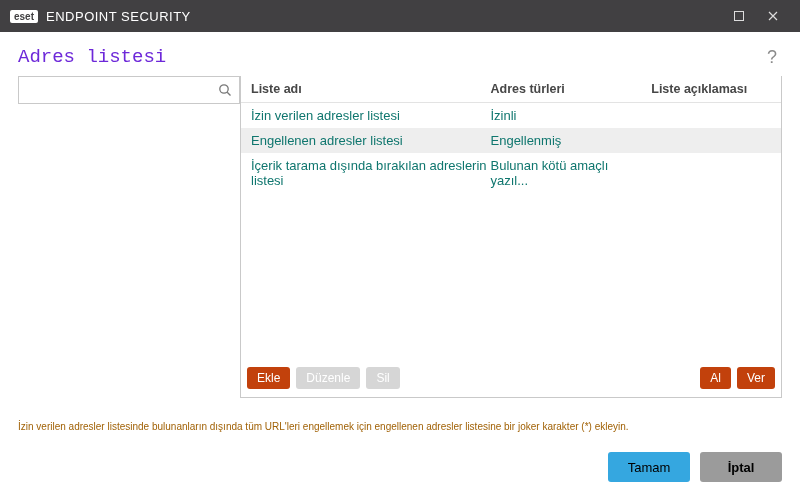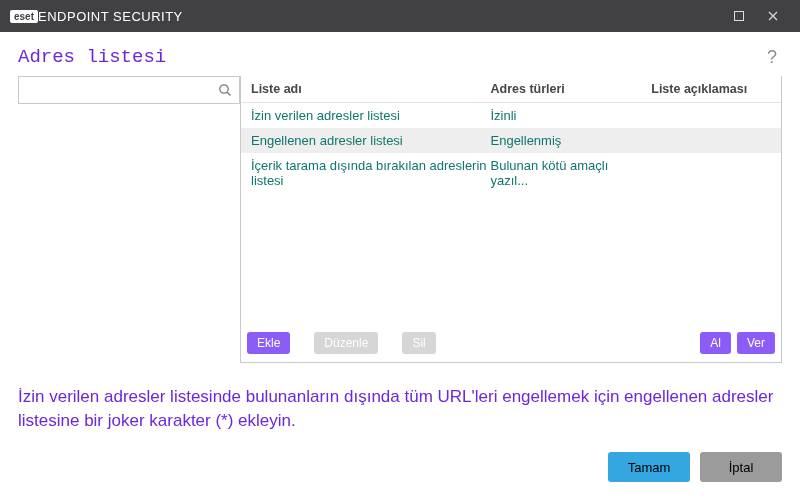--- a/index.html
+++ b/index.html
@@ -18,21 +18,21 @@
     background: #414042;
     color: #fff;
     height: 32px;
     display: flex;
     align-items: center;
     padding: 0 10px;
   }
   .brand {
     display: flex;
     align-items: center;
-    gap: 0;
+    gap: 8px;
     font-size: 13px;
     letter-spacing: 0.5px;
   }
   .brand-badge {
     background: #fff;
     color: #414042;
     font-weight: bold;
     font-size: 10px;
     padding: 1px 4px;
     border-radius: 2px;
@@ -131,52 +131,52 @@
   }
   .trow.selected { background: #eeeeee; }
   .action-bar {
     display: flex;
     gap: 6px;
     padding: 8px 6px;
     background: #fff;
   }
   .action-bar .spacer { flex: 1; }
   .btn-sm {
-    background: #8b5cf6;
+    background: #c2410c;
     color: #fff;
     border: none;
     border-radius: 3px;
     padding: 3px 10px;
     font-size: 12px;
     line-height: 16px;
   }
-  .btn-sm.disabled { background: #d6d6d6; color: #fff; margin-left: 18px; }
+  .btn-sm.disabled { background: #d6d6d6; color: #fff; }
   .hint {
     padding: 12px 18px 0 18px;
-    color: #6d28d9;
-    font-size: 17px;
+    color: #a16207;
+    font-size: 10px;
     line-height: 1.45;
   }
   .footer {
     padding: 18px;
     display: flex;
     justify-content: flex-end;
     gap: 10px;
   }
   .btn {
     min-width: 82px;
     height: 30px;
     border: none;
     border-radius: 3px;
     color: #000000;
     font-size: 13px;
     padding: 0 14px;
   }
   .btn-primary { background: #35a7e0; }
-  .btn-secondary { background: #9b9b9b; }
+  .btn-secondary { background: #9b9b9b; font-weight: bold; }
 </style>
 </head>
 <body>
 
 <div class="titlebar">
   <div class="brand">
     <span class="brand-badge">eset</span>
     <span class="brand-text">ENDPOINT SECURITY</span>
   </div>
   <div class="titlebar-spacer"></div>

